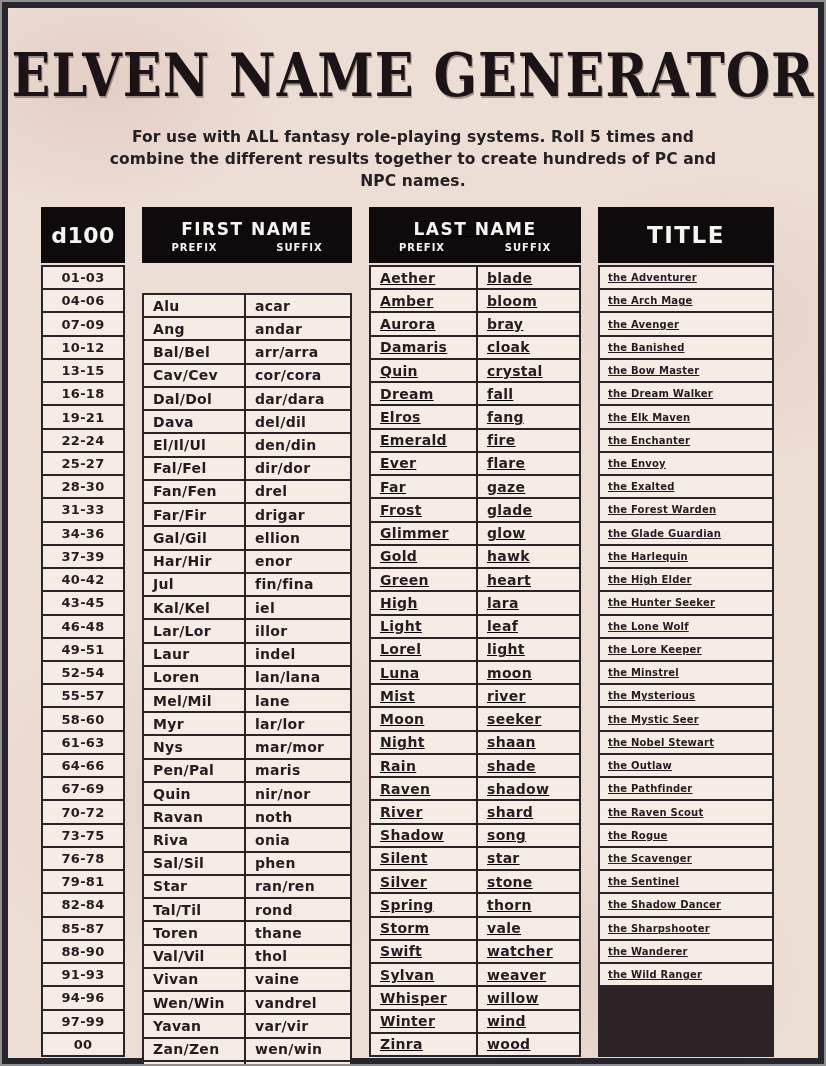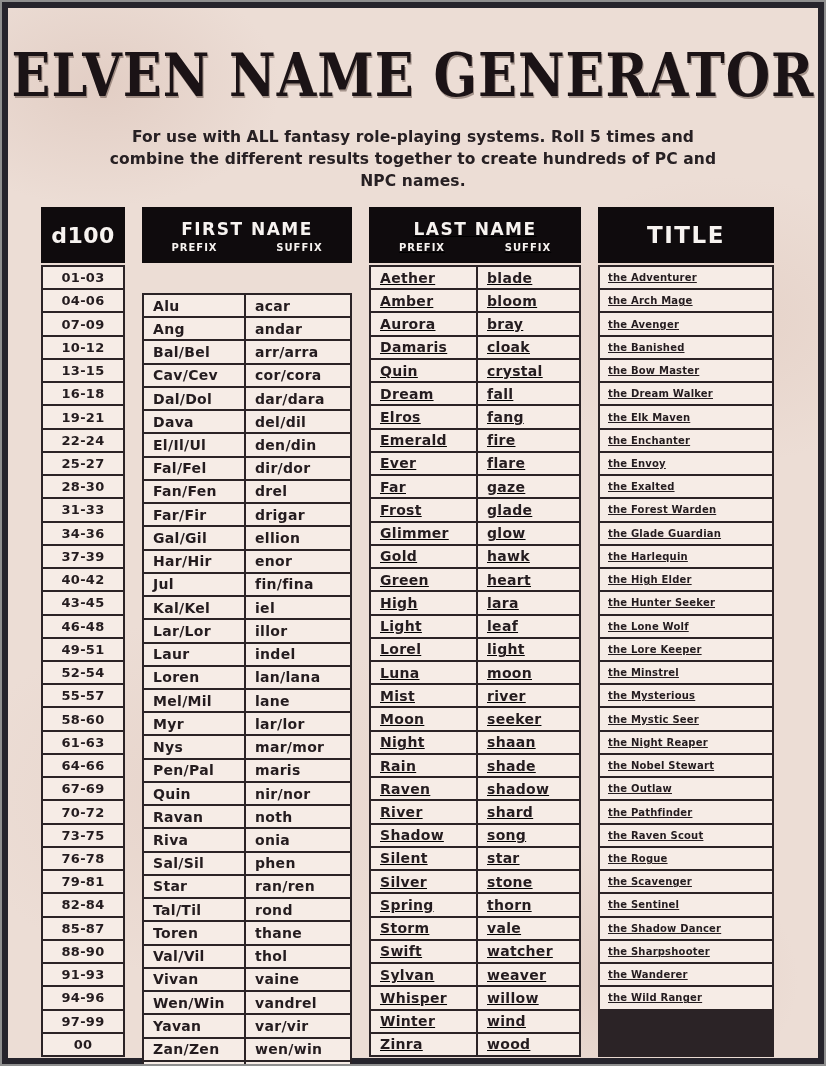--- a/index.html
+++ b/index.html
@@ -344,21 +344,20 @@
           <div class="cell titletext">the Forest Warden</div>
           <div class="cell titletext">the Glade Guardian</div>
           <div class="cell titletext">the Harlequin</div>
           <div class="cell titletext">the High Elder</div>
           <div class="cell titletext">the Hunter Seeker</div>
           <div class="cell titletext">the Lone Wolf</div>
           <div class="cell titletext">the Lore Keeper</div>
           <div class="cell titletext">the Minstrel</div>
           <div class="cell titletext">the Mysterious</div>
           <div class="cell titletext">the Mystic Seer</div>
-          <div class="cell titletext">the Night Reaper</div>
           <div class="cell titletext">the Nobel Stewart</div>
           <div class="cell titletext">the Outlaw</div>
           <div class="cell titletext">the Pathfinder</div>
           <div class="cell titletext">the Raven Scout</div>
           <div class="cell titletext">the Rogue</div>
           <div class="cell titletext">the Scavenger</div>
           <div class="cell titletext">the Sentinel</div>
           <div class="cell titletext">the Shadow Dancer</div>
           <div class="cell titletext">the Sharpshooter</div>
           <div class="cell titletext">the Wanderer</div>

